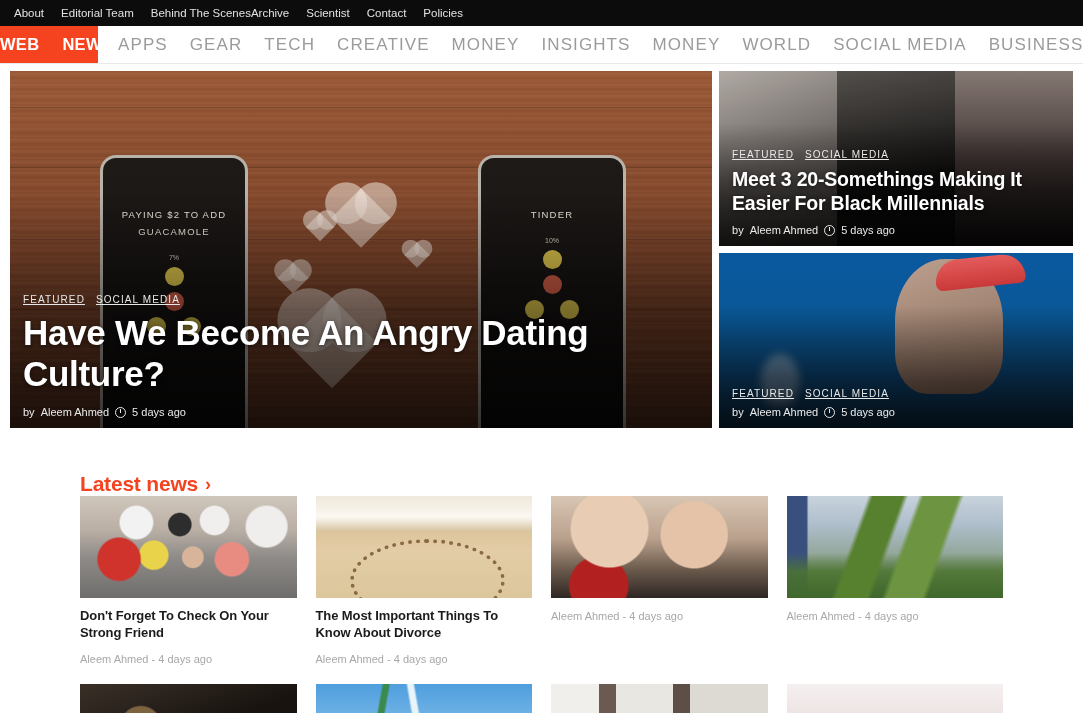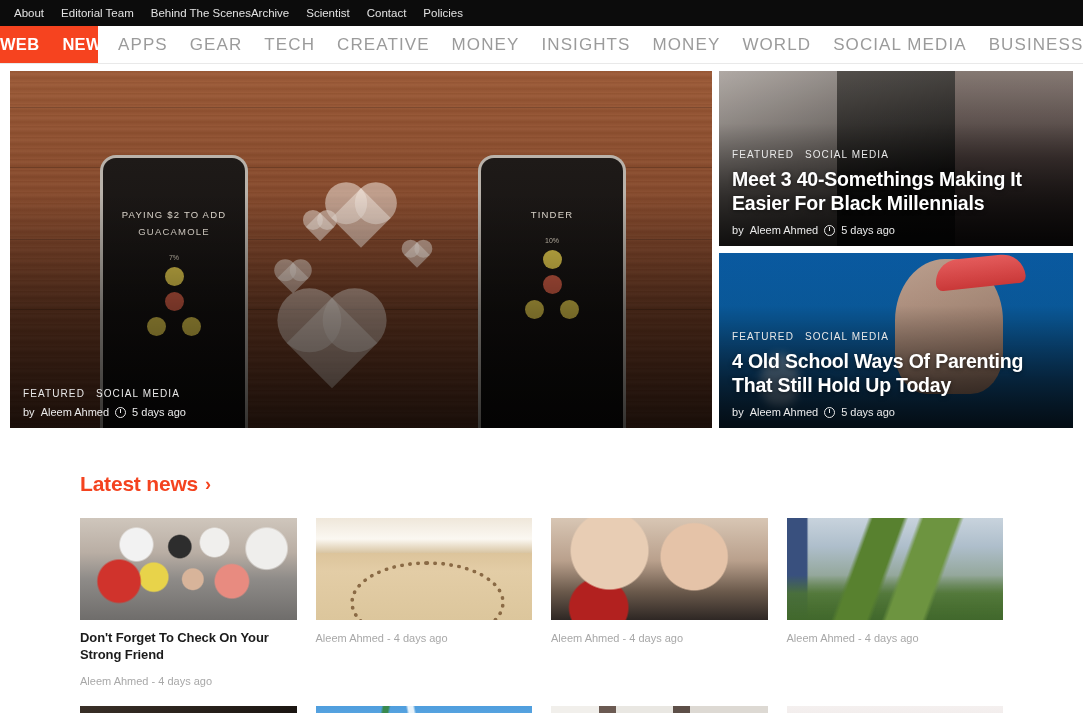--- a/index.html
+++ b/index.html
@@ -78,21 +78,21 @@
     transform:rotate(-45deg);
   }
   .heart:before,.heart:after{ content:""; position:absolute; background:inherit; border-radius:50%; }
   .hero-grad {
     position:absolute; inset:0;
     background:linear-gradient(180deg,rgba(0,0,0,0) 34%,rgba(0,0,0,.45) 68%,rgba(0,0,0,.72) 100%);
   }
 
   .overlay { position:absolute; left:13px; right:20px; bottom:10px; color:#fff; z-index:5; }
   .kicker { font-size:10px; letter-spacing:1.1px; color:#e8e8e8; margin-bottom:7px;
-            display:flex; gap:11px; }
+            display:flex; gap:11px;text-decoration:underline; }
   .kicker span { cursor:pointer; }
   .hero-title {
     font-size:35px; line-height:41px; font-weight:bold; letter-spacing:-.3px;
     text-shadow:0 1px 5px rgba(0,0,0,.55); margin-bottom:12px;
   }
   .byline { font-size:11px; color:#eaeaea; display:flex; align-items:center; gap:6px; }
   .byline .clock { width:11px; height:11px; border:1.3px solid #eaeaea; border-radius:50%;
                    display:inline-block; position:relative; }
   .byline .clock:after { content:""; position:absolute; left:4px; top:1.5px; width:1.2px;
                          height:4px; background:#eaeaea; }
@@ -113,21 +113,21 @@
   .sky-blur { position:absolute; left:42px; bottom:22px; width:38px; height:52px;
     background:rgba(220,225,230,.45); border-radius:50% 50% 40% 40%; filter:blur(4px); }
   .card-grad { position:absolute; inset:0;
     background:linear-gradient(180deg,rgba(0,0,0,.05) 30%,rgba(0,0,0,.55) 72%,rgba(0,0,0,.8) 100%); }
   .card-title { font-size:19.5px; line-height:24px; font-weight:bold; letter-spacing:-.2px;
                 text-shadow:0 1px 4px rgba(0,0,0,.55); margin-bottom:9px; }
 
   
   .latest-wrap { padding:44px 80px 0 80px; }
   .latest-head { font-size:21px; font-weight:bold; color:#f4431f; letter-spacing:-.2px;
-                 cursor:pointer; display:inline-flex; align-items:center; gap:7px; margin-bottom:22px; }
+                 cursor:pointer; display:inline-flex; align-items:center; gap:7px; }
   .chev { font-size:18px; font-weight:bold; }
   .grid { display:grid; grid-template-columns:repeat(4,1fr); gap:19px; }
   .news-card { cursor:pointer; }
   .thumb { width:100%; height:102px; overflow:hidden; position:relative; background:#ddd; }
   .news-title { font-size:13px; line-height:16.5px; font-weight:bold; color:#1b1b1b;
                 margin-top:10px; letter-spacing:-.1px; }
   .news-meta { font-size:11px; color:#a8a8a8; margin-top:12px; }
 
   
   .t-parade { background:linear-gradient(180deg,#cfc6bc 0%,#b9aea4 34%,#8e8b88 60%,#6f6d6b 100%); }
@@ -282,20 +282,21 @@
           </div>
       </div>
     </div>
     <div class="hero-grad"></div>
 
     <div class="overlay">
       <div class="kicker">
         <span>FEATURED</span>
         <span>SOCIAL MEDIA</span>
       </div>
+      <div class="hero-title">Have We Become An Angry Dating Culture?</div>
       <div class="byline">
         <span>by</span>
         <span>Aleem Ahmed</span>
         <span class="clock"></span>
         <span>5 days ago</span>
       </div>
     </div>
   </div>
 
   <div class="hero-side">
@@ -305,21 +306,21 @@
         <div class="cg1"></div>
           <div class="cg2"></div>
           <div class="cg3"></div>
       </div>
       <div class="card-grad"></div>
       <div class="overlay">
         <div class="kicker">
           <span>FEATURED</span>
           <span>SOCIAL MEDIA</span>
         </div>
-        <div class="card-title">Meet 3 40-Somethings Making It Easier For Black Millennials</div>
+        <div class="card-title">Meet 3 20-Somethings Making It Easier For Black Millennials</div>
         <div class="byline">
           <span>by</span>
           <span>Aleem Ahmed</span>
           <span class="clock"></span>
           <span>5 days ago</span>
         </div>
       </div>
     </div>
 
     <div class="card-side">
@@ -327,21 +328,20 @@
         <div class="sky-blur"></div>
         <div class="sky-kid"></div>
         <div class="sky-cap"></div>
       </div>
       <div class="card-grad"></div>
       <div class="overlay">
         <div class="kicker">
           <span>FEATURED</span>
           <span>SOCIAL MEDIA</span>
         </div>
-        <div class="card-title">4 Old School Ways Of Parenting That Still Hold Up Today</div>
         <div class="byline">
           <span>by</span>
           <span>Aleem Ahmed</span>
           <span class="clock"></span>
           <span>5 days ago</span>
         </div>
       </div>
     </div>
 
   </div>
@@ -354,20 +354,21 @@
   </div>
 
   <div class="grid">
     <div class="news-card">
       <div class="thumb t-parade"></div>
       <div class="news-title">Don't Forget To Check On Your Strong Friend</div>
       <div class="news-meta">Aleem Ahmed  -  4 days ago</div>
     </div>
     <div class="news-card">
       <div class="thumb t-sand"></div>
+      <div class="news-title">The Most Important Things To Know About Divorce</div>
       <div class="news-meta">Aleem Ahmed  -  4 days ago</div>
     </div>
     <div class="news-card">
       <div class="thumb t-couple"></div>
       <div class="news-meta">Aleem Ahmed  -  4 days ago</div>
     </div>
     <div class="news-card">
       <div class="thumb t-green"></div>
       <div class="news-meta">Aleem Ahmed  -  4 days ago</div>
     </div>

